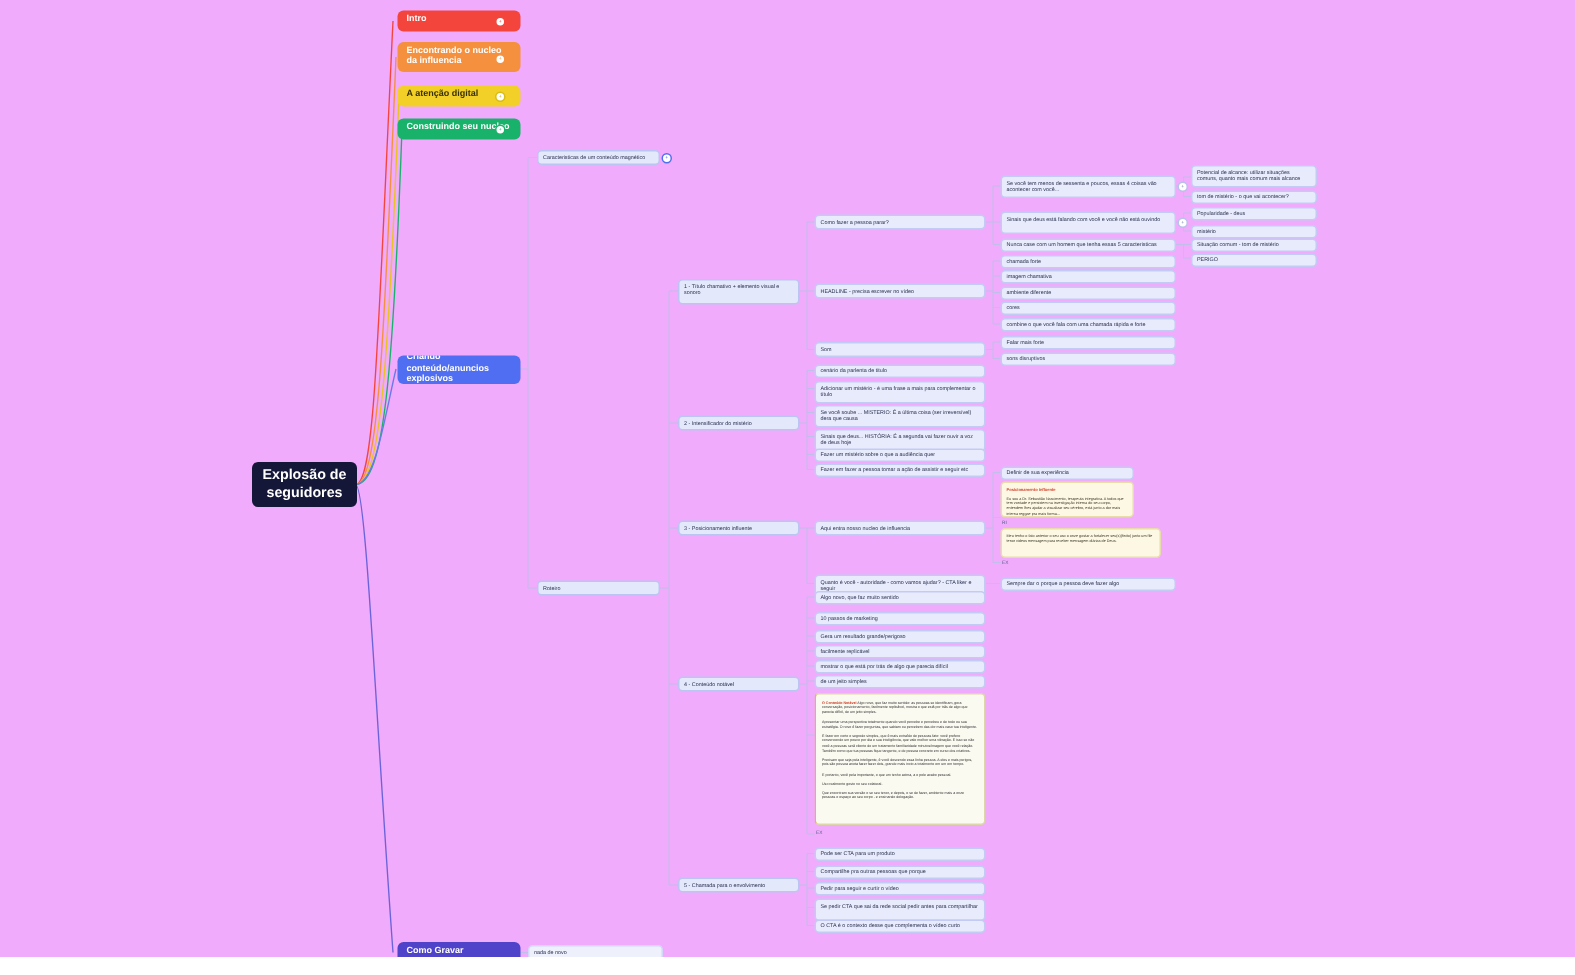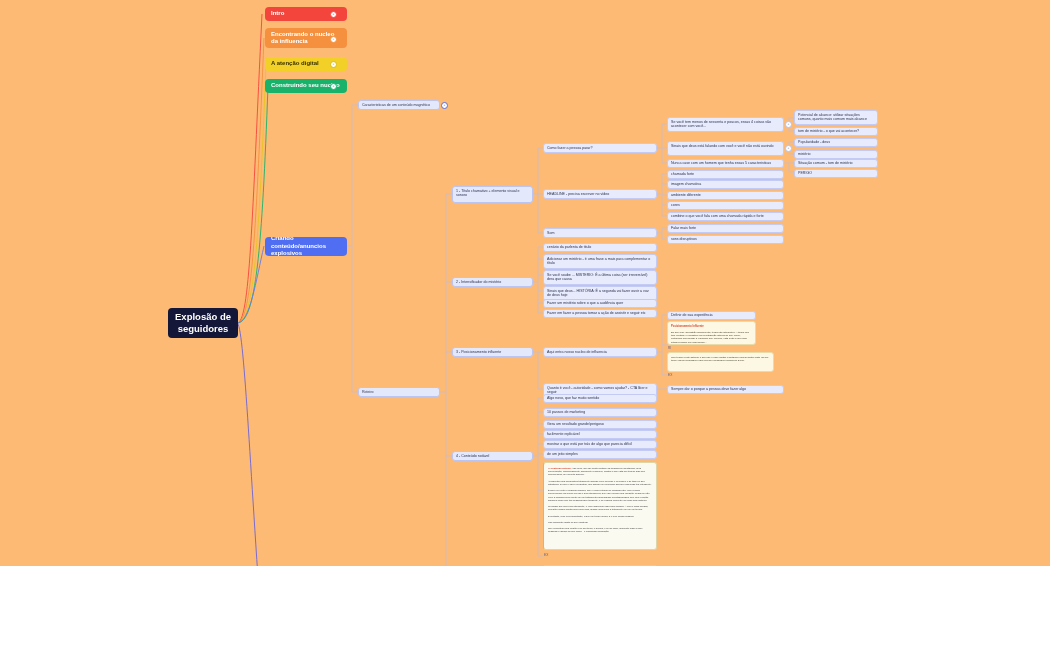--- a/index.html
+++ b/index.html
@@ -4,23 +4,23 @@
 <style>
   html, body {
     margin: 0;
     padding: 0;
     background: #ffffff;
     font-family: "Liberation Sans", sans-serif;
   }
   #canvas {
     position: relative;
     width: 1050px;
-    height: 566px;
+    height: 638px;
     overflow: hidden;
-    background: #fdba74;
+    background: #f0abfc;
   }
   svg#edges {
     position: absolute;
     left: 0;
     top: 0;
     width: 1050px;
     height: 650px;
     pointer-events: none;
   }
   .node {

